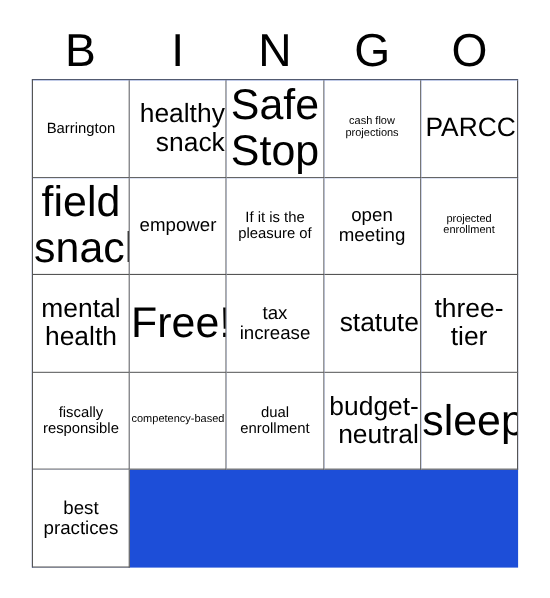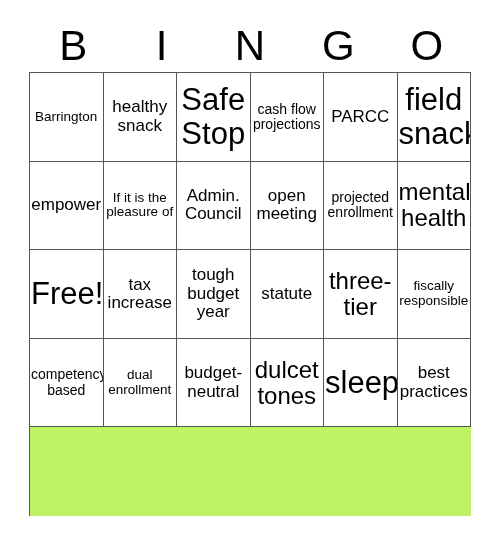--- a/index.html
+++ b/index.html
@@ -45,26 +45,26 @@
   }
 
   
   #bingo-grid {
     position: absolute;
     left: 29px;
     top: 72px;
     width: 442px;
     height: 444px;
     display: grid;
-    grid-template-columns: repeat(6, 1fr);
+    grid-template-columns: repeat(5, 1fr);
     grid-template-rows: repeat(5, 1fr);
     border-top: 1px solid #555555;
     border-left: 1px solid #555555;
     box-sizing: border-box;
-    background: #bef264;
+    background: #1d4ed8;
   }
   .cell {
     border-right: 1px solid #555555;
     border-bottom: 1px solid #555555;
     box-sizing: border-box;
     display: flex;
     align-items: center;
     justify-content: center;
     text-align: center;
     background: #ffffff;
@@ -74,26 +74,26 @@
   .cell-text {
     display: block;
     width: 100%;
     text-align: center;
     line-height: 1.08;
     word-break: normal;
     hyphens: none;
   }
 
   
-  .sz-xl  { font-size: 31px; }
+  .sz-xl  { font-size: 39px; }
   .sz-lg  { font-size: 24px; }
-  .sz-md  { font-size: 17px; }
+  .sz-md  { font-size: 24px; text-align: right; }
   .sz-sm  { font-size: 17px; }
   .sz-xs  { font-size: 13.5px; }
-  .sz-xxs { font-size: 14px; }
+  .sz-xxs { font-size: 10px; }
 </style>
 </head>
 <body>
 
 <div id="card">
 
   <div id="bingo-header">
     <div class="header-letter">B</div>
     <div class="header-letter">I</div>
     <div class="header-letter">N</div>
@@ -122,40 +122,34 @@
     <div class="cell">
       <span class="cell-text sz-xl">field snack</span>
     </div>
     <div class="cell">
       <span class="cell-text sz-sm">empower</span>
     </div>
     <div class="cell">
       <span class="cell-text sz-xs">If it is the pleasure of</span>
     </div>
     <div class="cell">
-      <span class="cell-text sz-md">Admin. Council</span>
-    </div>
-    <div class="cell">
       <span class="cell-text sz-sm">open meeting</span>
     </div>
 
     <div class="cell">
       <span class="cell-text sz-xxs">projected enrollment</span>
     </div>
     <div class="cell">
       <span class="cell-text sz-lg">mental health</span>
     </div>
     <div class="cell">
       <span class="cell-text sz-xl">Free!</span>
     </div>
     <div class="cell">
       <span class="cell-text sz-sm">tax increase</span>
-    </div>
-    <div class="cell">
-      <span class="cell-text sz-sm">tough budget year</span>
     </div>
 
     <div class="cell">
       <span class="cell-text sz-md">statute</span>
     </div>
     <div class="cell">
       <span class="cell-text sz-lg">three-tier</span>
     </div>
     <div class="cell">
       <span class="cell-text sz-xs">fiscally responsible</span>
@@ -164,23 +158,20 @@
       <span class="cell-text sz-xxs">competency-based</span>
     </div>
     <div class="cell">
       <span class="cell-text sz-xs">dual enrollment</span>
     </div>
 
     <div class="cell">
       <span class="cell-text sz-md">budget-neutral</span>
     </div>
     <div class="cell">
-      <span class="cell-text sz-lg">dulcet tones</span>
-    </div>
-    <div class="cell">
       <span class="cell-text sz-xl">sleep</span>
     </div>
     <div class="cell">
       <span class="cell-text sz-sm">best practices</span>
     </div>
 
   </div>
 </div>
 
 </body></html>

